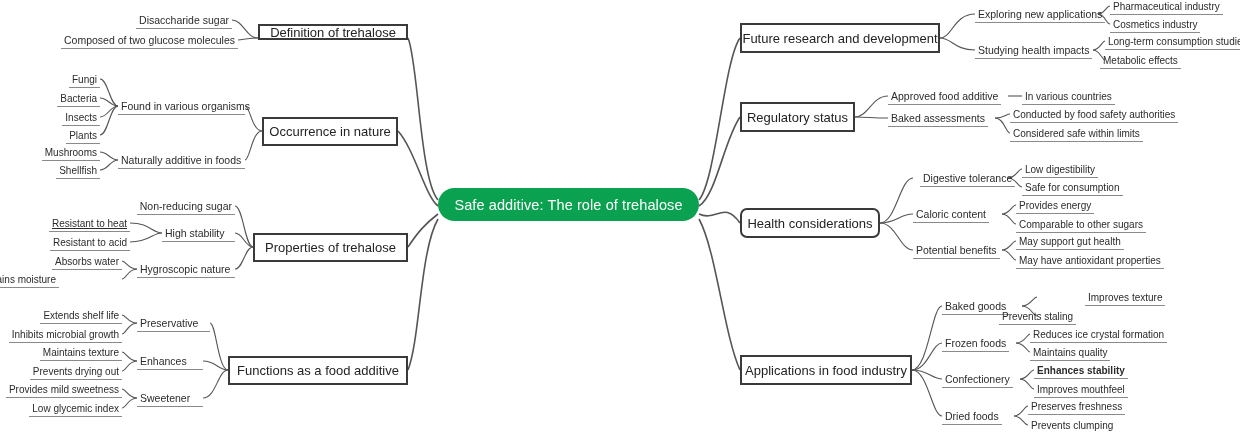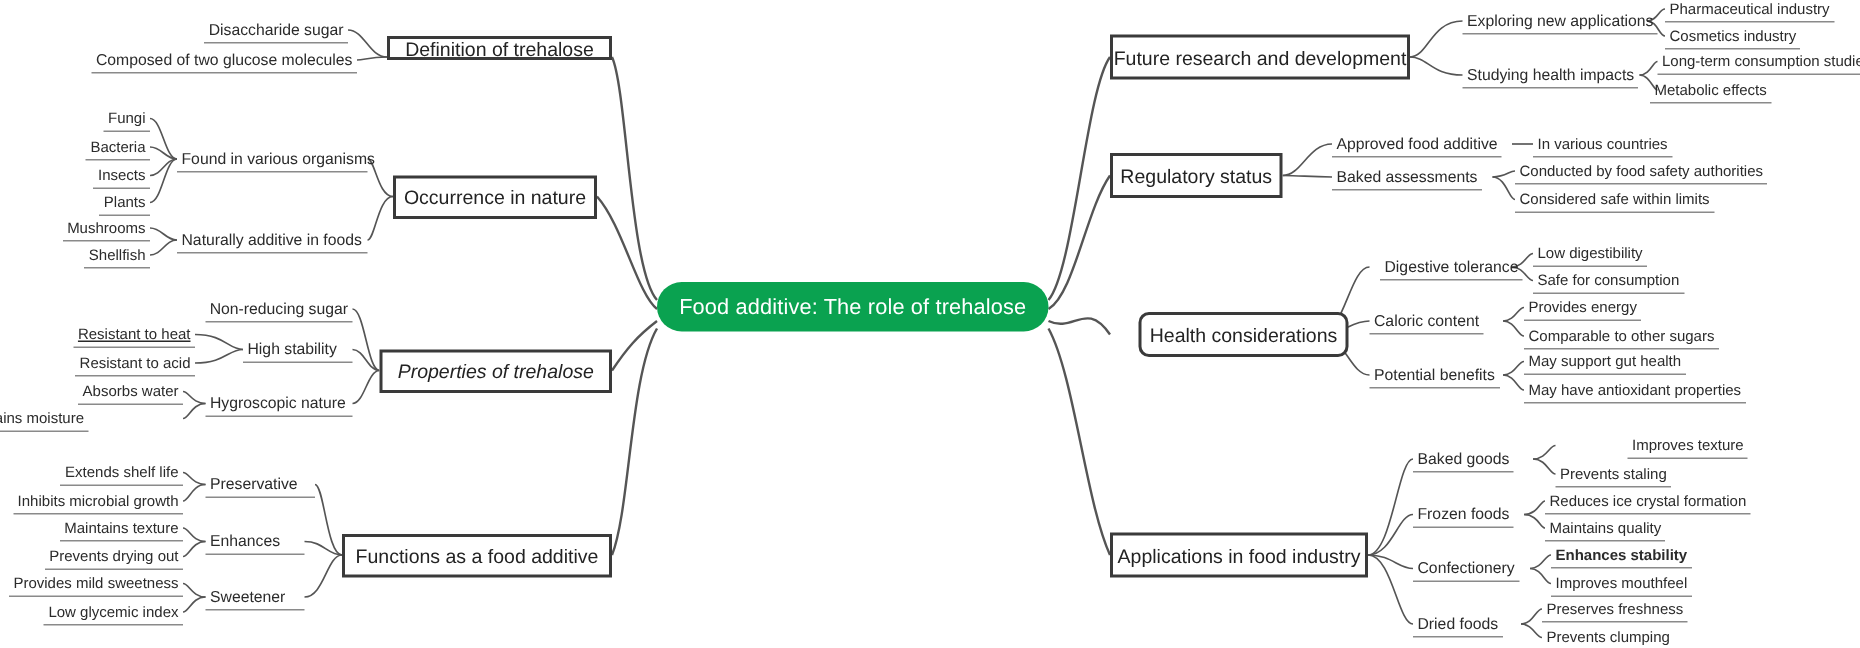--- a/index.html
+++ b/index.html
@@ -9,21 +9,21 @@
 
   
   .central{position:absolute;background:#0aa250;color:#ffffff;border-radius:17px;
            display:flex;align-items:center;justify-content:center;
            font-size:14.5px;letter-spacing:.1px;white-space:nowrap;}
 
   
   .l1{position:absolute;border:2px solid #3a3a3a;background:#ffffff;color:#232323;
       display:flex;align-items:center;justify-content:center;
       font-size:13px;white-space:nowrap;box-sizing:border-box;}
-  .l1.rounded{border-radius:7px;margin-left:19px;}
+  .l1.rounded{border-radius:7px;}
 
   
   .node{position:absolute;font-size:10.5px;color:#2b2b2b;white-space:nowrap;
         border-bottom:1.6px solid #8a8a8a;line-height:13px;padding:0 3px 1px 3px;
         box-sizing:border-box;}
   .node.l2{font-size:10.5px;}
   .node.leaf{font-size:10px;}
   .node.ra{text-align:right;}
   .node.la{text-align:left;}
 </style>
@@ -93,24 +93,24 @@
       <path d="M1022,306 C1031,306 1033,297 1037,297" fill="none" stroke="#555555" stroke-width="1.1"></path>
       <path d="M1022,306 C1031,306 1033,316 1037,316" fill="none" stroke="#555555" stroke-width="1.1"></path>
       <path d="M1016,343 C1025,343 1027,334 1030,334" fill="none" stroke="#555555" stroke-width="1.1"></path>
       <path d="M1016,343 C1025,343 1027,352 1030,352" fill="none" stroke="#555555" stroke-width="1.1"></path>
       <path d="M1020,379 C1028,379 1030,370 1034,370" fill="none" stroke="#555555" stroke-width="1.1"></path>
       <path d="M1020,379 C1028,379 1030,389 1034,389" fill="none" stroke="#555555" stroke-width="1.1"></path>
       <path d="M1014,416 C1022,416 1024,406 1028,406" fill="none" stroke="#555555" stroke-width="1.1"></path>
       <path d="M1014,416 C1022,416 1024,425 1028,425" fill="none" stroke="#555555" stroke-width="1.1"></path>
     </svg>
   <div id="nodes-layer">
-      <div class="central" style="left: 438px; top: 188px; width: 261px; height: 33px; background: rgb(10, 162, 80); color: rgb(255, 255, 255);">Food additive: The role of trehalose</div>
+      <div class="central" style="left: 438px; top: 188px; width: 261px; height: 33px; background: rgb(10, 162, 80); color: rgb(255, 255, 255);">Safe additive: The role of trehalose</div>
       <div class="l1" style="left: 258px; top: 24px; width: 150px; height: 16px; border-color: rgb(58, 58, 58);">Definition of trehalose</div>
       <div class="l1" style="left: 262px; top: 117px; width: 136px; height: 29px; border-color: rgb(58, 58, 58);">Occurrence in nature</div>
-      <div class="l1" style="left: 253px; top: 233px; width: 155px; height: 29px; border-color: rgb(58, 58, 58); font-style: italic;">Properties of trehalose</div>
+      <div class="l1" style="left: 253px; top: 233px; width: 155px; height: 29px; border-color: rgb(58, 58, 58);">Properties of trehalose</div>
       <div class="l1" style="left: 228px; top: 356px; width: 180px; height: 29px; border-color: rgb(58, 58, 58);">Functions as a food additive</div>
       <div class="l1" style="left: 740px; top: 23px; width: 200px; height: 30px; border-color: rgb(58, 58, 58);">Future research and development</div>
       <div class="l1" style="left: 740px; top: 102px; width: 115px; height: 30px; border-color: rgb(58, 58, 58);">Regulatory status</div>
       <div class="l1 rounded" style="left: 740px; top: 208px; width: 140px; height: 30px; border-color: rgb(58, 58, 58);">Health considerations</div>
       <div class="l1" style="left: 740px; top: 355px; width: 172px; height: 30px; border-color: rgb(58, 58, 58);">Applications in food industry</div>
       <div class="node l2 ra" style="right: 1008px; top: 14px; border-bottom-color: rgb(138, 138, 138);">Disaccharide sugar</div>
       <div class="node l2 ra" style="right: 1002px; top: 34px; border-bottom-color: rgb(138, 138, 138);">Composed of two glucose molecules</div>
       <div class="node l2 la" style="left: 118px; width: 127px; top: 100px; border-bottom-color: rgb(138, 138, 138);">Found in various organisms</div>
       <div class="node leaf ra" style="right: 1140px; top: 73px; border-bottom-color: rgb(138, 138, 138);">Fungi</div>
       <div class="node leaf ra" style="right: 1140px; top: 92px; border-bottom-color: rgb(138, 138, 138);">Bacteria</div>
@@ -150,21 +150,21 @@
       <div class="node leaf la" style="left: 1022px; top: 163px; border-bottom-color: rgb(138, 138, 138);">Low digestibility</div>
       <div class="node leaf la" style="left: 1022px; top: 181px; border-bottom-color: rgb(138, 138, 138);">Safe for consumption</div>
       <div class="node l2 la" style="left: 913px; top: 208px; border-bottom-color: rgb(138, 138, 138);">Caloric content</div>
       <div class="node leaf la" style="left: 1016px; top: 199px; border-bottom-color: rgb(138, 138, 138);">Provides energy</div>
       <div class="node leaf la" style="left: 1016px; top: 218px; border-bottom-color: rgb(138, 138, 138);">Comparable to other sugars</div>
       <div class="node l2 la" style="left: 913px; top: 244px; border-bottom-color: rgb(138, 138, 138);">Potential benefits</div>
       <div class="node leaf la" style="left: 1016px; top: 235px; border-bottom-color: rgb(138, 138, 138);">May support gut health</div>
       <div class="node leaf la" style="left: 1016px; top: 254px; border-bottom-color: rgb(138, 138, 138);">May have antioxidant properties</div>
       <div class="node l2 la" style="left: 942px; top: 300px; border-bottom-color: rgb(138, 138, 138);">Baked goods</div>
       <div class="node leaf la" style="left: 1037px; top: 291px; border-bottom-color: rgb(138, 138, 138); margin-left: 48px;">Improves texture</div>
-      <div class="node leaf la" style="left: 1037px; top: 310px; border-bottom-color: rgb(138, 138, 138);">Prevents staling</div>
+      <div class="node leaf la" style="left: 999px; top: 310px; border-bottom-color: rgb(138, 138, 138);">Prevents staling</div>
       <div class="node l2 la" style="left: 942px; top: 337px; border-bottom-color: rgb(138, 138, 138);">Frozen foods</div>
       <div class="node leaf la" style="left: 1030px; top: 328px; border-bottom-color: rgb(138, 138, 138);">Reduces ice crystal formation</div>
       <div class="node leaf la" style="left: 1030px; top: 346px; border-bottom-color: rgb(138, 138, 138);">Maintains quality</div>
       <div class="node l2 la" style="left: 942px; top: 373px; border-bottom-color: rgb(138, 138, 138);">Confectionery</div>
       <div class="node leaf la" style="left: 1034px; top: 364px; border-bottom-color: rgb(138, 138, 138); font-weight: bold;">Enhances stability</div>
       <div class="node leaf la" style="left: 1034px; top: 383px; border-bottom-color: rgb(138, 138, 138);">Improves mouthfeel</div>
       <div class="node l2 la" style="left: 942px; top: 410px; border-bottom-color: rgb(138, 138, 138);">Dried foods</div>
       <div class="node leaf la" style="left: 1028px; top: 400px; border-bottom-color: rgb(138, 138, 138);">Preserves freshness</div>
       <div class="node leaf la" style="left: 1028px; top: 419px; border-bottom-color: rgb(138, 138, 138);">Prevents clumping</div>
     </div>

